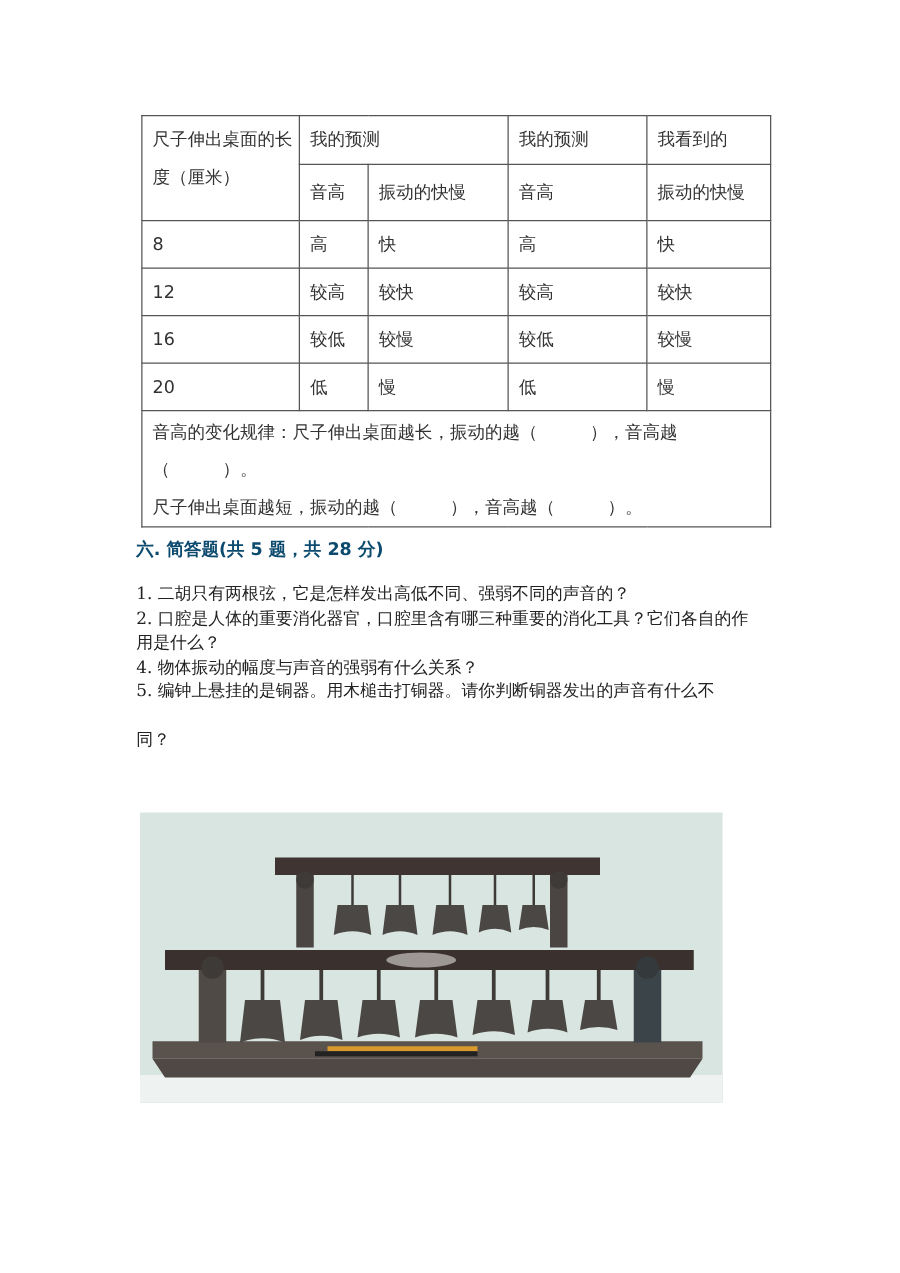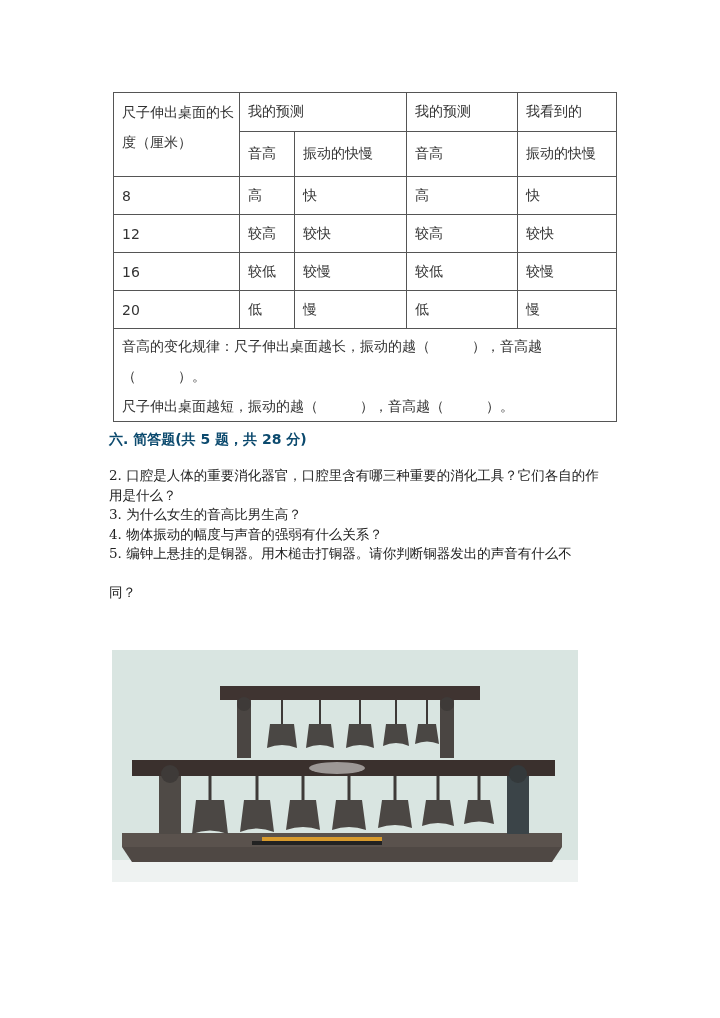--- a/index.html
+++ b/index.html
@@ -70,22 +70,22 @@
       <div>音高的变化规律：尺子伸出桌面越长，振动的越（　　　），音高越（　　　）。</div>
       <div>尺子伸出桌面越短，振动的越（　　　），音高越（　　　）。</div>
     </td>
   </tr>
 </tbody>
   </table>
 
 <div class="section-title">六. 简答题(共 5 题，共 28 分)</div>
 
 <div class="questions">
+  <div>1. 二胡只有两根弦，它是怎样发出高低不同、强弱不同的声音的？</div>
   <div>2. 口腔是人体的重要消化器官，口腔里含有哪三种重要的消化工具？它们各自的作用是什么？</div>
-  <div>3. 为什么女生的音高比男生高？</div>
   <div>4. 物体振动的幅度与声音的强弱有什么关系？</div>
   <div>5. 编钟上悬挂的是铜器。用木槌击打铜器。请你判断铜器发出的声音有什么不</div>
   <div class="q5-cont">同？</div>
 </div>
 
 <div class="photo">
   <svg width="466" height="232" viewBox="0 0 466 232">
 
     <rect x="0" y="0" width="466" height="232" fill="#d9e5e1"></rect>
     <rect x="0" y="210" width="466" height="22" fill="#eef2f1"></rect>

